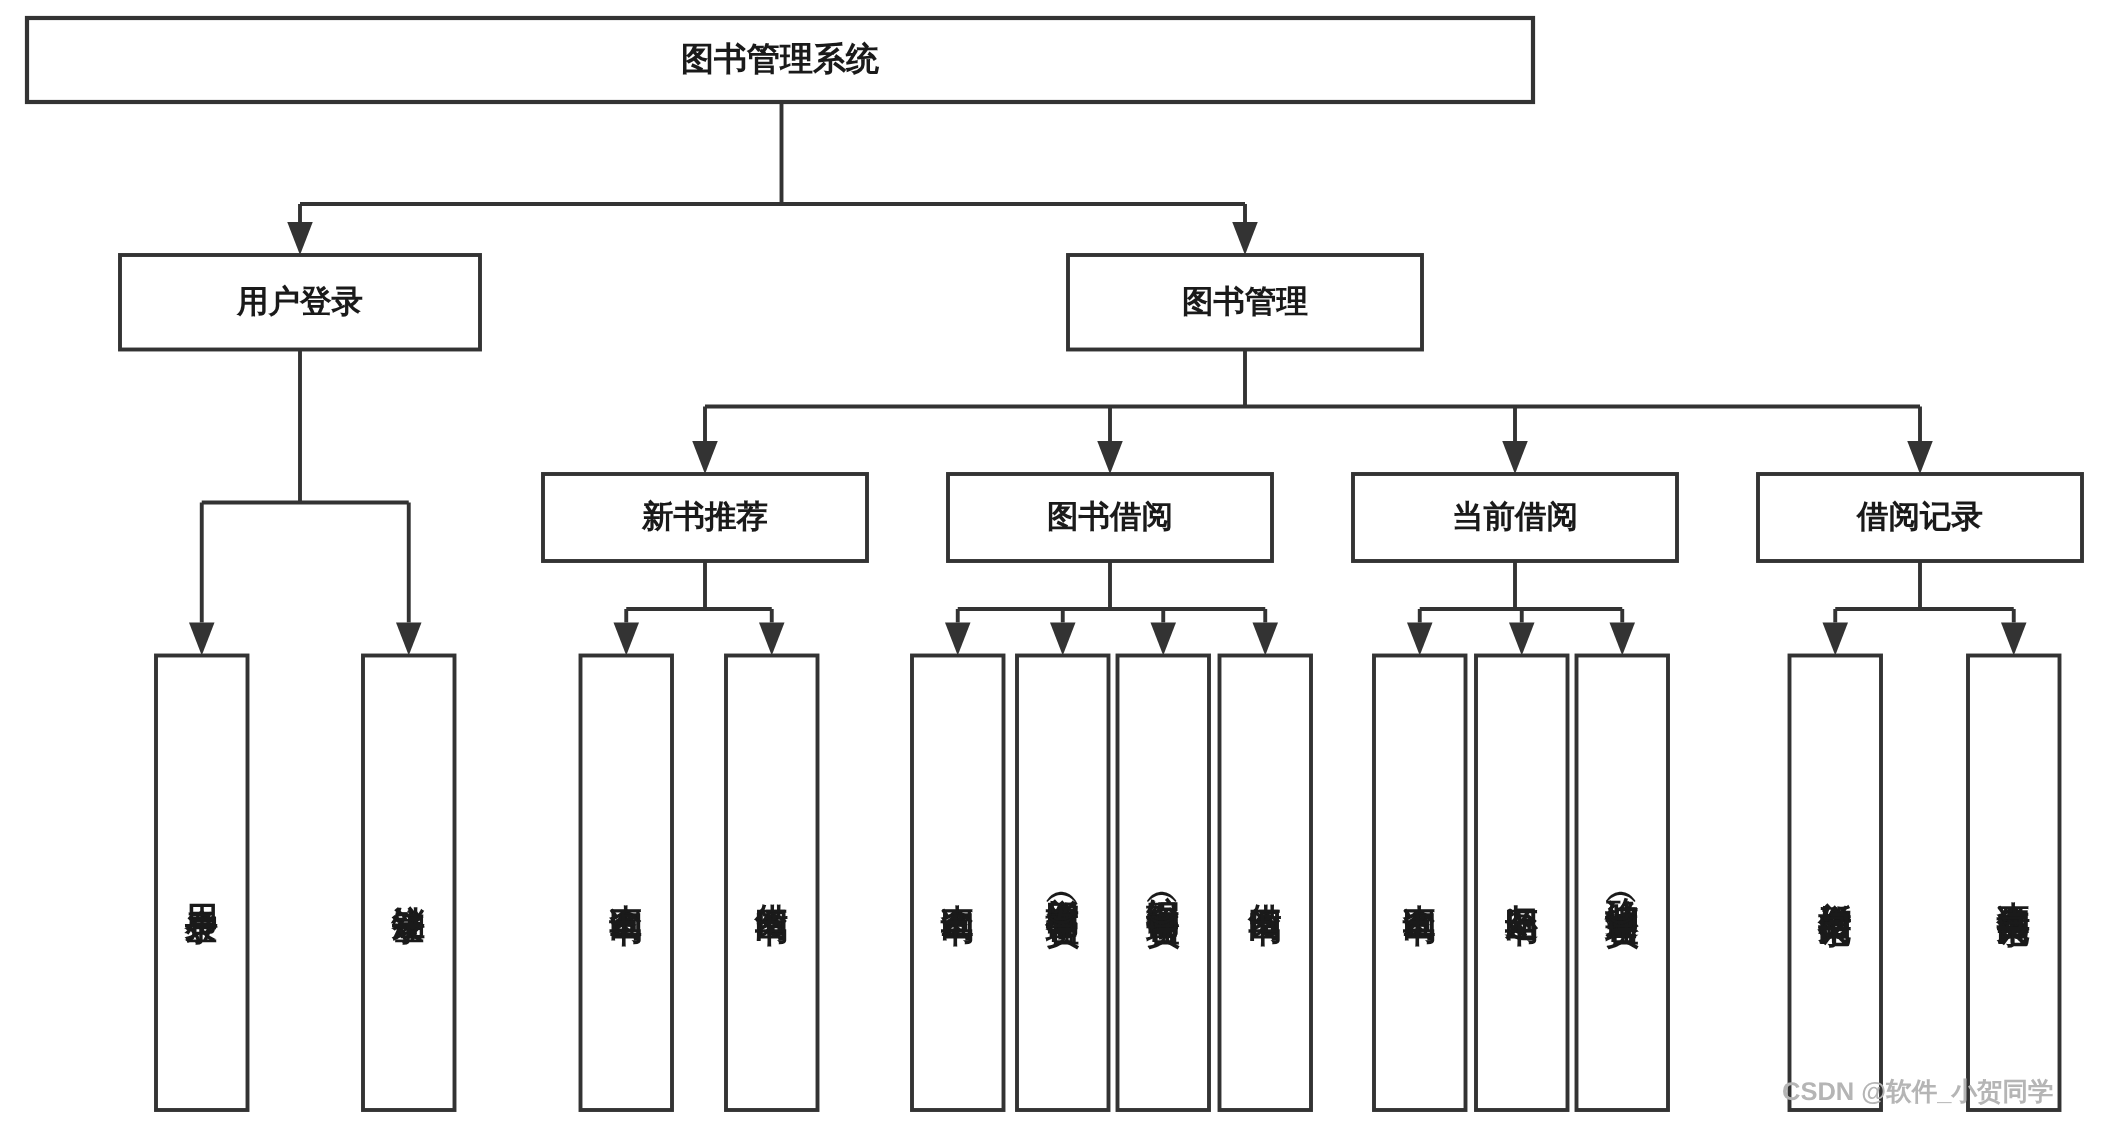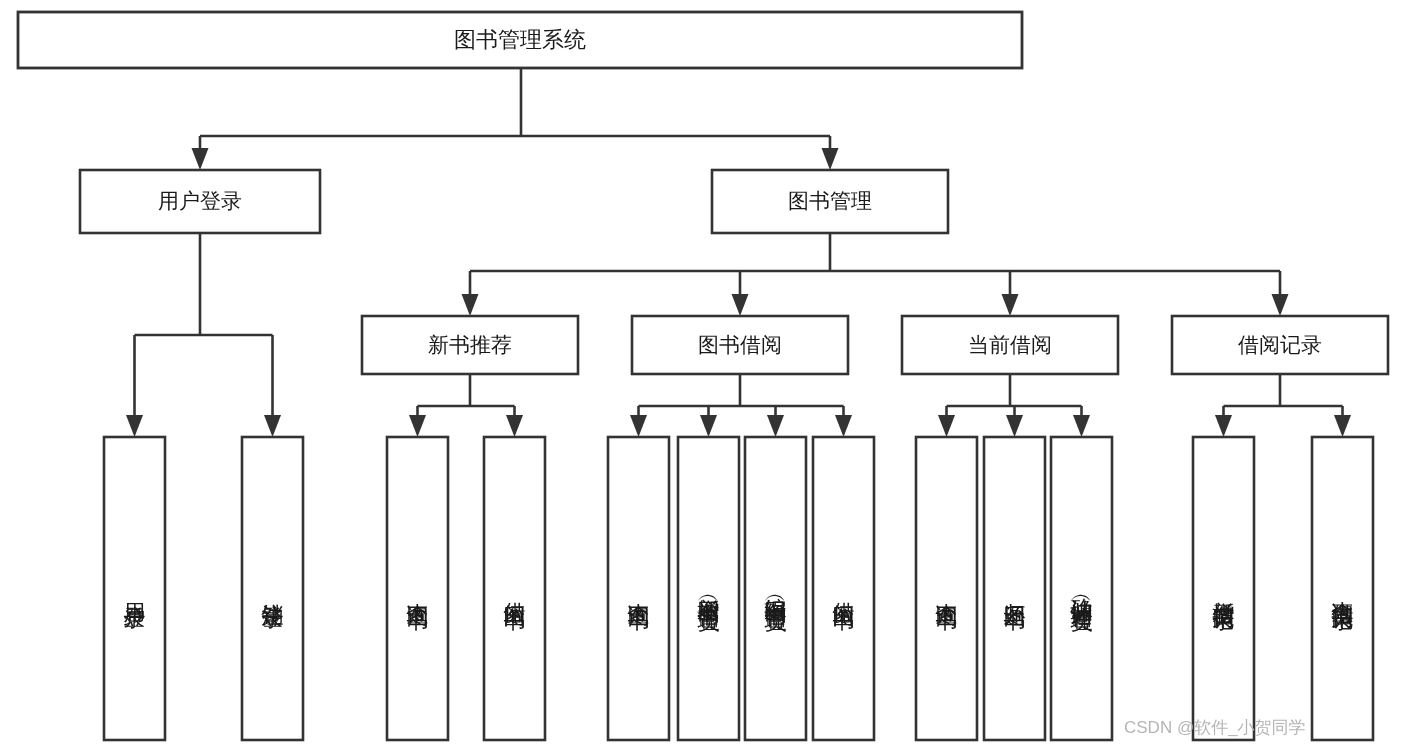--- a/index.html
+++ b/index.html
@@ -10,20 +10,21 @@
   }
   body {
     font-family: "Liberation Sans", "DejaVu Sans", sans-serif;
   }
   #diagram-root {
     position: relative;
     width: 1405px;
     height: 747px;
     background: #ffffff;
     overflow: hidden;
+    font-weight: bold;
   }
   svg.diagram-canvas {
     position: absolute;
     left: 0;
     top: 0;
     width: 1405px;
     height: 747px;
     display: block;
   }
   .node-box {
@@ -188,14 +189,14 @@
       <div class="vert-label" style="left: 678px; top: 437px; width: 61px; height: 303px;">新增图书（管理员）</div>
       <div class="vert-label" style="left: 745px; top: 437px; width: 61px; height: 303px;">编辑图书（管理员）</div>
       <div class="vert-label" style="left: 813px; top: 437px; width: 61px; height: 303px;">借阅图书</div>
       <div class="vert-label" style="left: 916px; top: 437px; width: 61px; height: 303px;">查询图书</div>
       <div class="vert-label" style="left: 984px; top: 437px; width: 61px; height: 303px;">归还图书</div>
       <div class="vert-label" style="left: 1051px; top: 437px; width: 61px; height: 303px;">确认归还（管理员）</div>
       <div class="vert-label" style="left: 1193px; top: 437px; width: 61px; height: 303px;">新增借阅记录</div>
       <div class="vert-label" style="left: 1312px; top: 437px; width: 61px; height: 303px;">查询借阅记录</div>
     </div>
 
-  <div class="watermark" style="left: 1124px; top: 716px;">CSDN @软件_小贺同学</div>
+  <div class="watermark" style="left: 1188px; top: 716px;">CSDN @软件_小贺同学</div>
 </div>
 
 </body></html>

